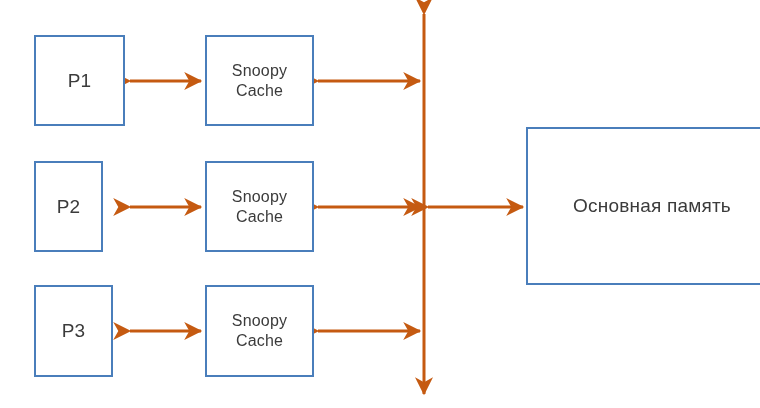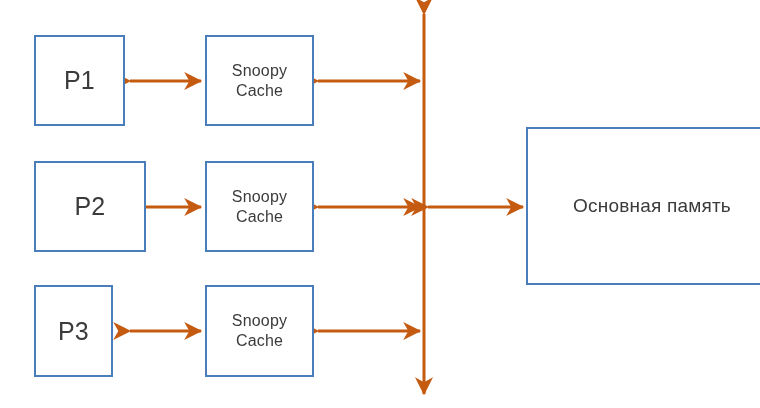--- a/index.html
+++ b/index.html
@@ -27,21 +27,21 @@
     color: #3b3b3b;
     font-size: 19px;
     line-height: 1.22;
     letter-spacing: 0.2px;
   }
   .node-box .label-text {
     display: block;
     white-space: pre-line;
     padding: 0 4px;
   }
-  .proc-box { font-size: 25px; }
+  .proc-box { font-size: 19px; }
   .cache-box { font-size: 16px; }
   .memory-box { font-size: 19px; }
 
   
   #links {
     position: absolute;
     left: 0;
     top: 0;
     width: 760px;
     height: 408px;
@@ -77,21 +77,21 @@
 
     <line x1="130" y1="331" x2="201" y2="331" stroke="#c55a11" stroke-width="3" marker-start="url(#ah-left)" marker-end="url(#ah-right)"></line>
 
     <line x1="318" y1="331" x2="420" y2="331" stroke="#c55a11" stroke-width="3" marker-start="url(#ah-left)" marker-end="url(#ah-right)"></line>
   </svg>
 
   <div class="node-box proc-box" style="left:34px; top:35px; width:91px; height:91px;">
     <span class="label-text">P1</span>
   </div>
 
-  <div class="node-box proc-box" style="left:34px; top:161px; width:112px; height:91px;">
+  <div class="node-box proc-box" style="left:34px; top:161px; width:69px; height:91px;">
     <span class="label-text">P2</span>
   </div>
 
   <div class="node-box proc-box" style="left:34px; top:285px; width:79px; height:92px;">
     <span class="label-text">P3</span>
   </div>
 
   <div class="node-box cache-box" style="left:205px; top:35px; width:109px; height:91px;">
     <span class="label-text">Snoopy
 Cache</span>

